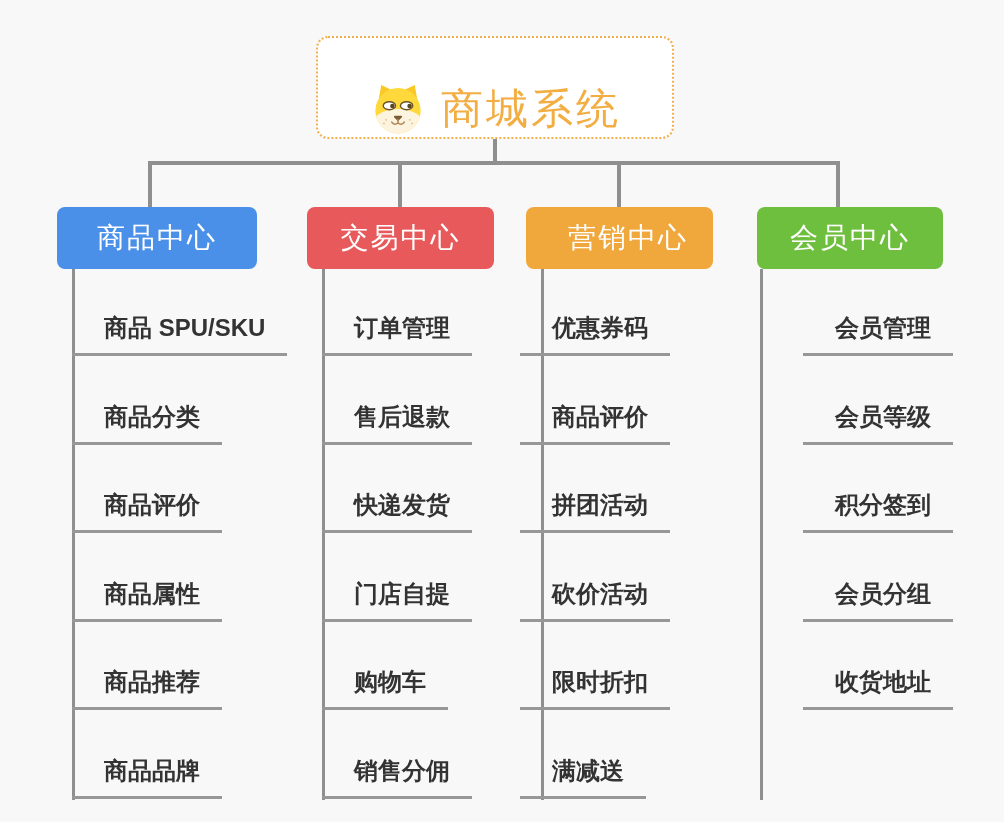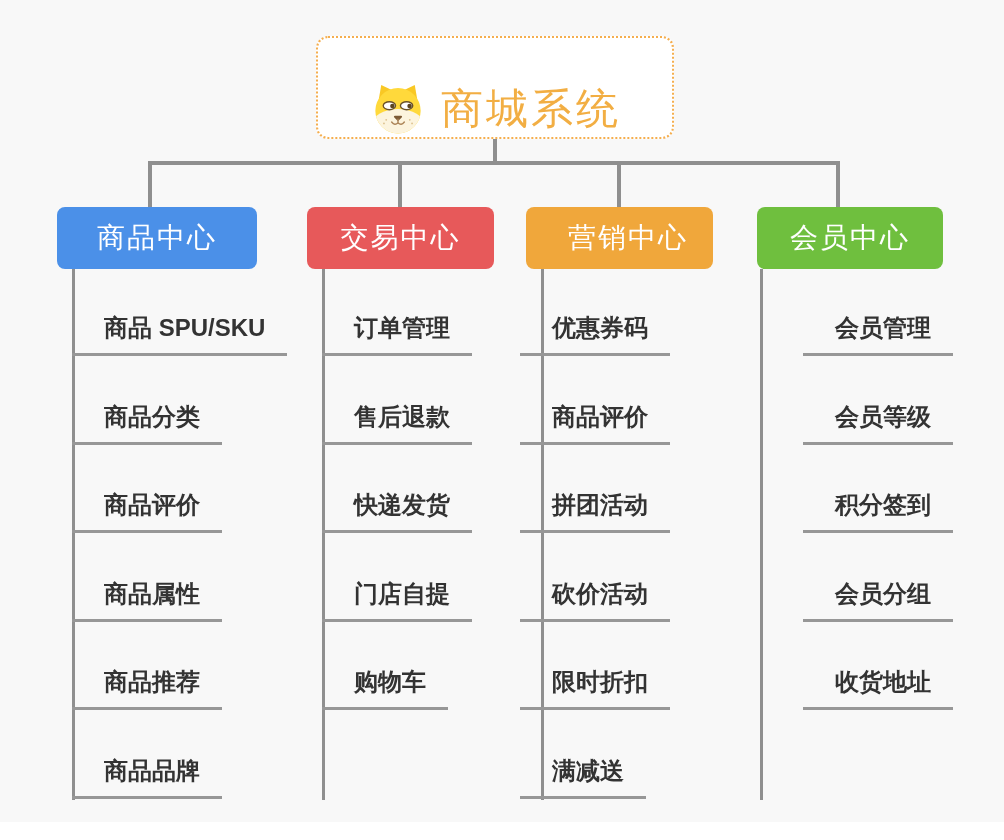--- a/index.html
+++ b/index.html
@@ -113,20 +113,21 @@
     <div class="leaf">商品属性</div>
     <div class="leaf">商品推荐</div>
     <div class="leaf">商品品牌</div>
   </div>
   <div class="leaf-col c2">
     <div class="leaf">订单管理</div>
     <div class="leaf">售后退款</div>
     <div class="leaf">快递发货</div>
     <div class="leaf">门店自提</div>
     <div class="leaf">购物车</div>
+    <div class="leaf">销售分佣</div>
   </div>
   <div class="leaf-col c3">
     <div class="leaf">优惠券码</div>
     <div class="leaf">商品评价</div>
     <div class="leaf">拼团活动</div>
     <div class="leaf">砍价活动</div>
     <div class="leaf">限时折扣</div>
     <div class="leaf">满减送</div>
   </div>
   <div class="leaf-col c4">

